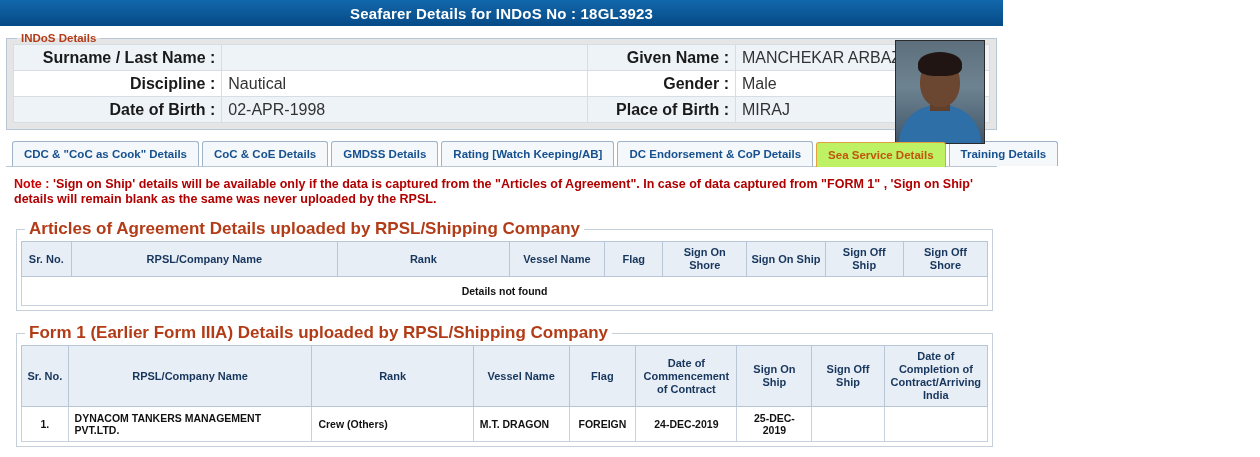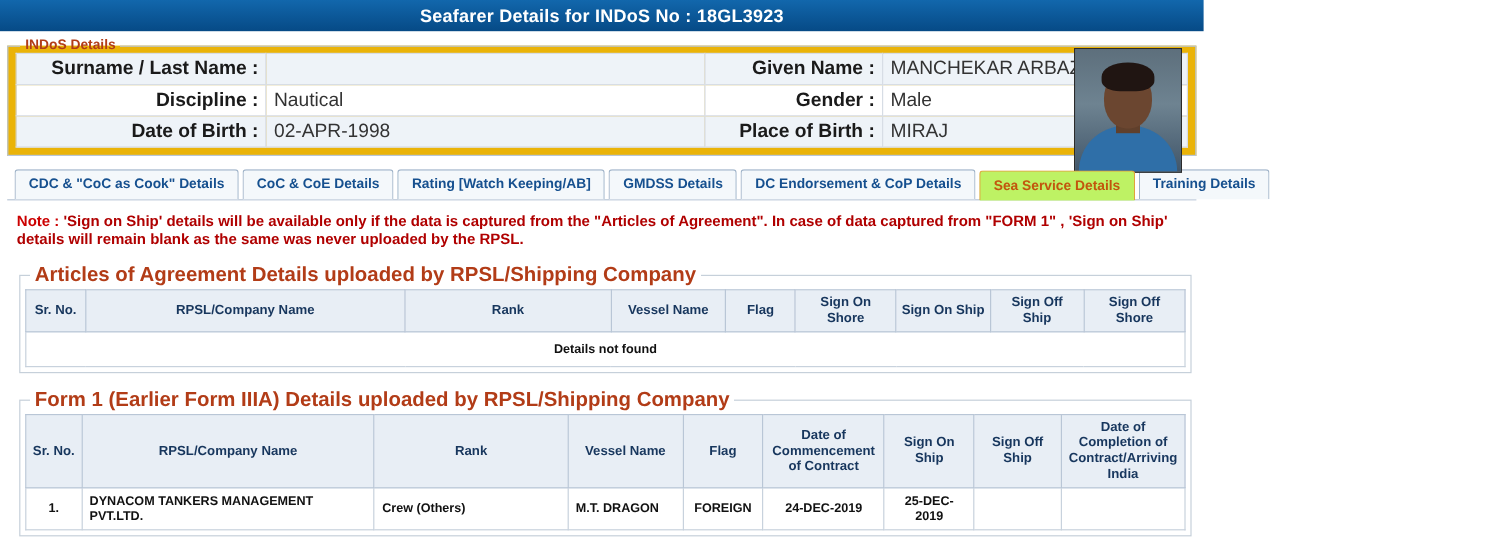--- a/index.html
+++ b/index.html
@@ -36,21 +36,21 @@
 
   
   .indos-wrap {
     margin: 6px 6px 0 6px;
     position: relative;
   }
   fieldset.box {
     border: 1px solid #b9c6d6;
     margin: 0;
     padding: 0 6px 6px 6px;
-    background: #eab308;
+    background: #e5e5e5;
   }
   fieldset.box > legend {
     color: #b23c17;
     font-size: 11.5px;
     font-weight: bold;
     padding: 0 4px;
     margin-left: 4px;
   }
   table.details {
     border-collapse: collapse;
@@ -273,22 +273,22 @@
         <div class="photo-neck"></div>
         <div class="photo-head"></div>
         <div class="photo-hair"></div>
       </div>
     </div>
   </div>
 
   <div class="tabs-wrap">
     <div class="tab">CDC &amp; "CoC as Cook" Details</div>
     <div class="tab">CoC &amp; CoE Details</div>
+    <div class="tab">GMDSS Details</div>
     <div class="tab">Rating [Watch Keeping/AB]</div>
-    <div class="tab">GMDSS Details</div>
     <div class="tab">DC Endorsement &amp; CoP Details</div>
     <div class="tab active">Sea Service Details</div>
     <div class="tab">Training Details</div>
   </div>
 
   <div class="note">
     <span>Note :</span>
     <span class="note-body">'Sign on Ship' details will be available only if the data is captured from the "Articles of Agreement". In case of data captured from "FORM 1" , 'Sign on Ship' details will remain blank as the same was never uploaded by the RPSL.</span>
   </div>
 

